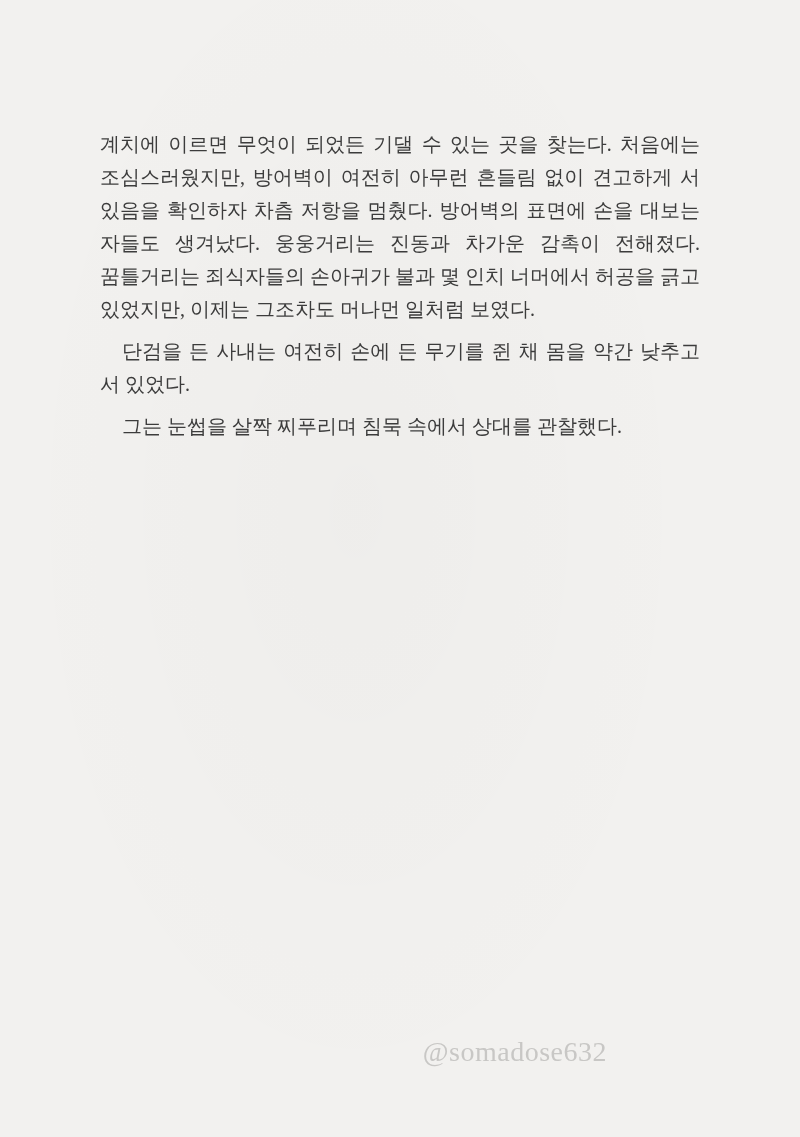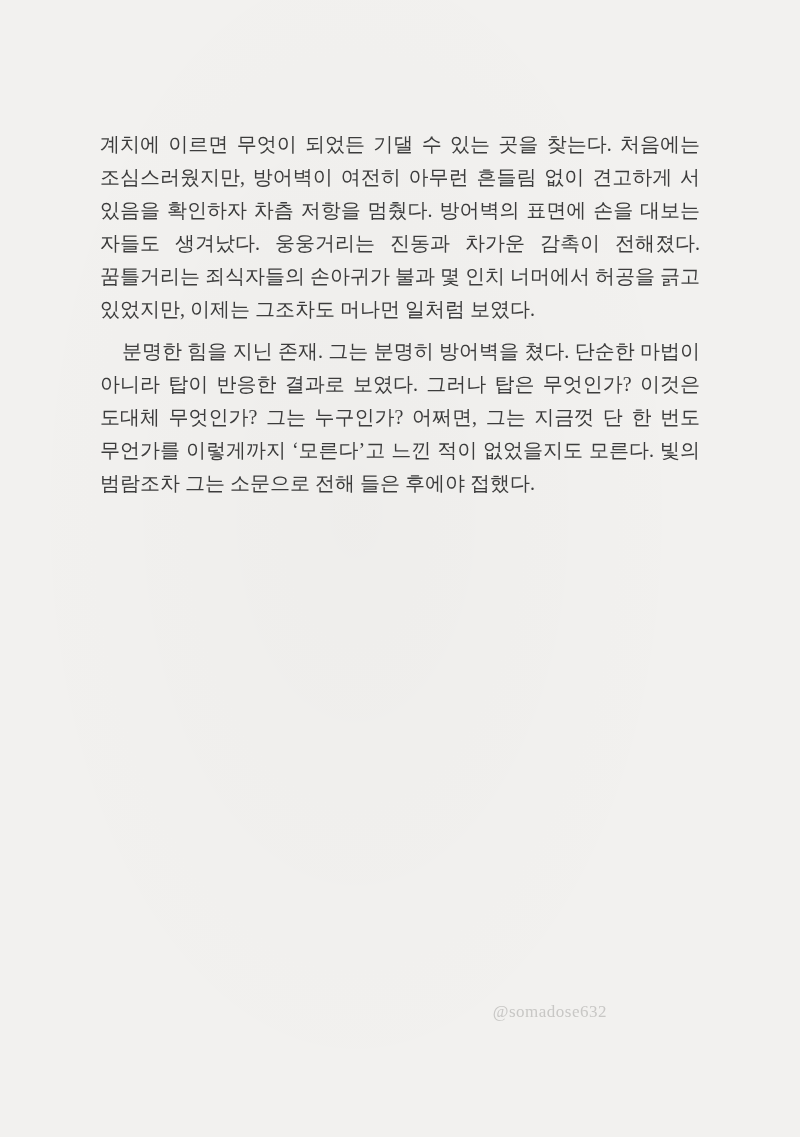--- a/index.html
+++ b/index.html
@@ -30,30 +30,31 @@
     text-align: justify;
     text-justify: inter-word;
     word-break: keep-all;
     text-indent: 1.1em;
   }
   .text-body p.continuation {
     text-indent: 0;
   }
   .watermark {
     position: absolute;
-    top: 998px;
+    top: 1038px;
     right: 105px;
     color: #c8c7c5;
-    font-size: 17px;
+    font-size: 28px;
     line-height: 28px;
     letter-spacing: 0.5px;
   }
 </style>
 </head>
 <body>
 
 <div class="page">
   <article class="text-body">
     <p class="continuation">계치에 이르면 무엇이 되었든 기댈 수 있는 곳을 찾는다. 처음에는 조심스러웠지만, 방어벽이 여전히 아무런 흔들림 없이 견고하게 서 있음을 확인하자 차츰 저항을 멈췄다. 방어벽의 표면에 손을 대보는 자들도 생겨났다. 웅웅거리는 진동과 차가운 감촉이 전해졌다. 꿈틀거리는 죄식자들의 손아귀가 불과 몇 인치 너머에서 허공을 긁고 있었지만, 이제는 그조차도 머나먼 일처럼 보였다.</p>
-    <p>분명한 힘을 지닌 존재. 그는 분명히 방어벽을 쳤다. 단순한 마법이 아니라 탑이 반응한 결과로 보였다. 그러나 탑은 무엇인가? 이것은 도대체 무엇인가? 그는 누구인가? 어쩌면, 그는 지금껏 단 한 번도 무언가를 이렇게까지 ‘모른다’고 느낀 적이 없었을지도 모른다. 빛의 범람조차 그는 소문으로 전해 들은 후에야 접했다.</p>
+    <p>단검을 든 사내는 여전히 손에 든 무기를 쥔 채 몸을 약간 낮추고 서 있었다.</p>
+    <p>그는 눈썹을 살짝 찌푸리며 침묵 속에서 상대를 관찰했다.</p>
   </article>
   <div class="watermark">@somadose632</div>
 </div>
 
 </body></html>

